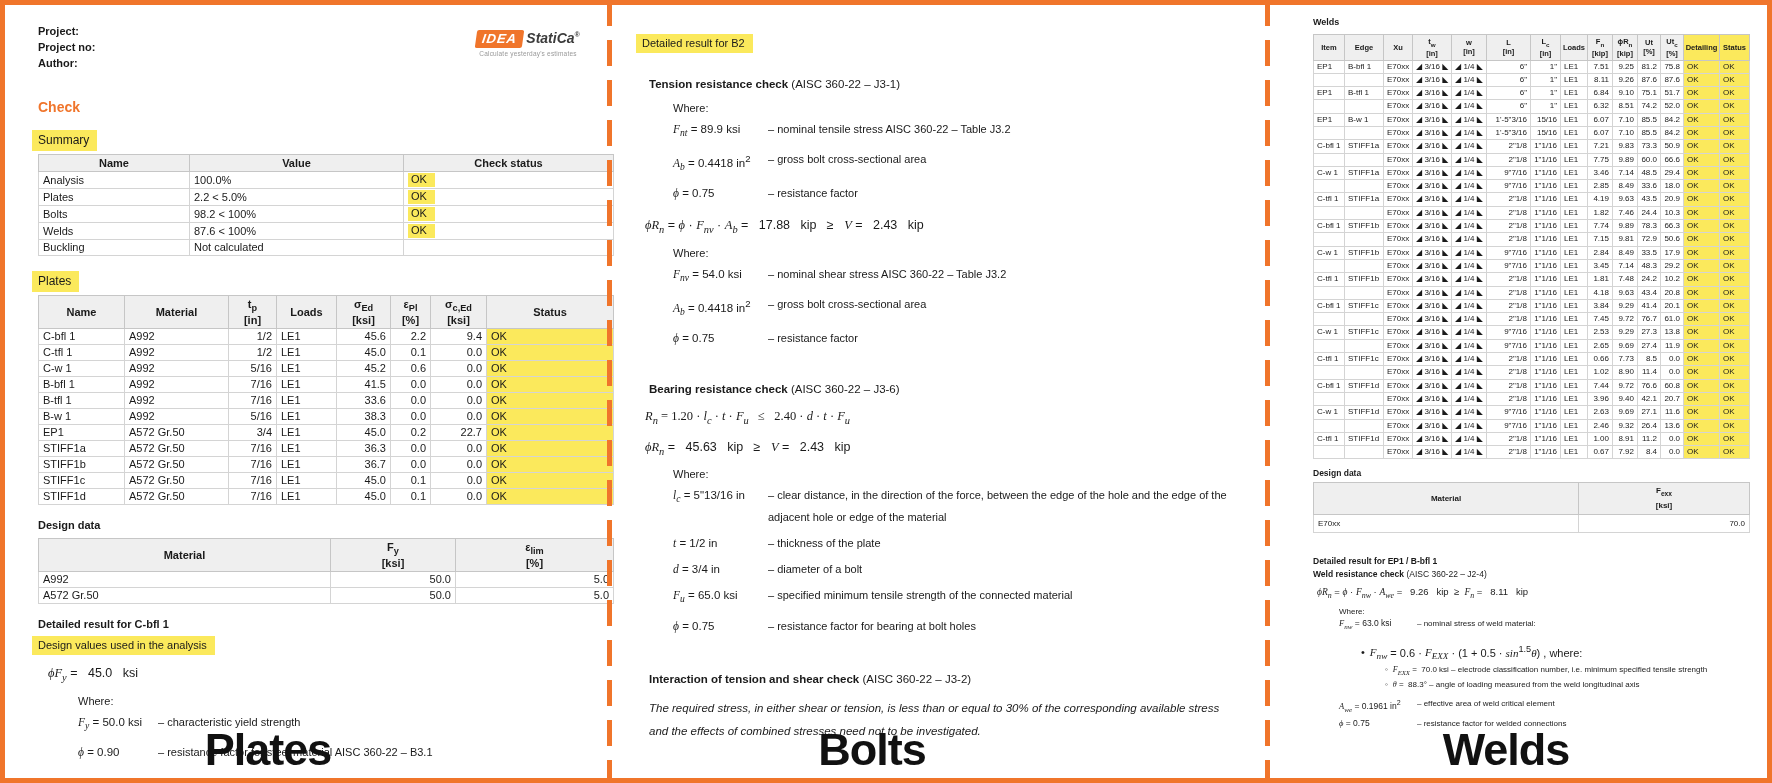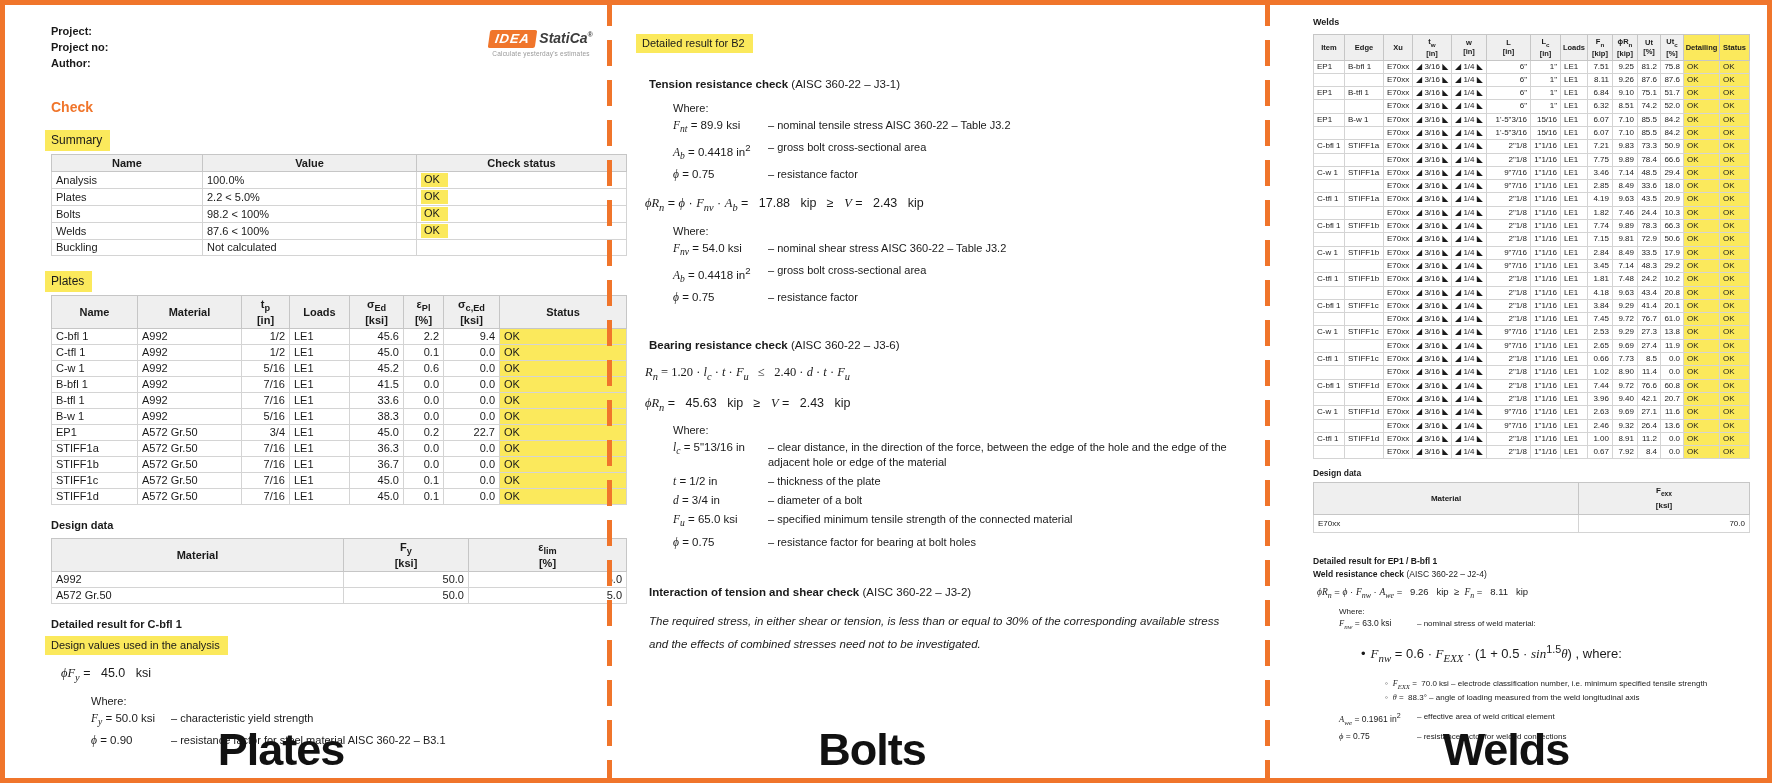--- a/index.html
+++ b/index.html
@@ -10,21 +10,21 @@
   }
   *{box-sizing:border-box;}
   html,body{margin:0;padding:0;}
   body{width:1772px;height:783px;font-family:"Liberation Sans",sans-serif;color:var(--txt);background:#fff;}
   .canvas{position:relative;width:1772px;height:783px;overflow:hidden;background:#fff;}
   .frame{position:absolute;inset:0;border:5px solid var(--accent);pointer-events:none;z-index:50;}
   .divider{position:absolute;top:0;bottom:0;width:5px;background:repeating-linear-gradient(180deg,var(--accent) 0 26px,transparent 26px 40px);z-index:40;}
   #divider-1{left:607px;}
   #divider-2{left:1265px;}
   .panel{position:absolute;top:0;height:783px;}
-  #panel-plates{left:16px;width:600px;}
+  #panel-plates{left:3px;width:600px;}
   #panel-bolts{left:612px;width:650px;}
   #panel-welds{left:1271px;width:496px;}
 
   
   .proj{margin:23px 0 0 35px;font-size:11px;font-weight:bold;line-height:16px;}
   .logo{position:absolute;top:29px;left:460px;width:130px;text-align:center;}
   .logo-row{white-space:nowrap;}
   .logo-idea{display:inline-block;background:var(--accent);color:#fff;font-weight:bold;font-style:italic;font-size:13px;padding:1px 6px 2px 6px;transform:skewX(-8deg);letter-spacing:1px;border-radius:2px;}
   .logo-statica{font-weight:bold;font-style:italic;font-size:14px;color:#3c3c3c;margin-left:3px;}
   .logo-statica sup{font-size:7px;}
@@ -51,21 +51,21 @@
   .tbl-plates th:nth-child(5){width:54px;}
   .tbl-plates th:nth-child(6){width:40px;}
   .tbl-plates th:nth-child(7){width:56px;}
   .tbl-pdesign th:nth-child(1){width:292px;}
   .tbl-pdesign th:nth-child(2){width:125px;}
 
   .formula{margin:14px 0 0 45px;font-size:12.5px;}
   .formula i, .where-row .sym i, .bullet i, .subbullet i{font-family:"Liberation Serif",serif;font-style:italic;}
   .formula.serif{font-family:"Liberation Serif",serif;}
   .where-label{margin:12px 0 0 75px;font-size:11px;}
-  .where-row{display:flex;margin:4px 0 0 75px;font-size:11px;line-height:15px;width:470px;}
+  .where-row{display:flex;margin:4px 0 0 75px;font-size:11px;line-height:22px;width:470px;}
   .where-row .sym{flex:none;width:80px;font-size:11.5px;}
   .where-row .desc{flex:1;}
 
   .big-label{position:absolute;top:724px;left:0;text-align:center;font-size:45px;font-weight:bold;letter-spacing:-1px;color:#111;}
   #panel-plates .big-label{width:530px;}
   #panel-bolts .big-label{width:520px;}
   #panel-welds .big-label{width:470px;}
 
   
   #panel-bolts .det-head{margin:36px 0 0 24px;}
@@ -99,21 +99,21 @@
   .tbl-wdesign{margin-left:42px;width:437px;font-size:8px;}
   .tbl-wdesign td{padding:2px 4px;}
   .tbl-wdesign th:nth-child(1){width:265px;}
   #panel-welds .det-block{margin:22px 0 0 42px;font-size:8.5px;width:430px;}
   #panel-welds .det-title{font-weight:bold;font-size:8.5px;line-height:13px;}
   #panel-welds .sec-title2{font-size:8.5px;line-height:13px;}
   #panel-welds .formula{margin:5px 0 0 4px;font-size:9.5px;}
   #panel-welds .where-label{margin:7px 0 0 26px;font-size:8px;}
   #panel-welds .where-row{margin:2px 0 0 26px;font-size:8px;line-height:11px;width:400px;}
   #panel-welds .where-row .sym{width:78px;font-size:8.5px;}
-  .bullet{margin:10px 0 14px 48px;font-size:13px;line-height:12px;}
+  .bullet{margin:10px 0 2px 48px;font-size:11px;line-height:12px;}
   .bullet::before{content:"•";margin-right:5px;}
   .subbullet{margin:1px 0 0 72px;font-size:8px;line-height:11px;}
   .subbullet::before{content:"◦";margin-right:5px;}
   #panel-welds .gap{height:6px;}
 </style>
 </head>
 <body>
 
 <div class="canvas">
 
@@ -540,21 +540,21 @@
             <td class="a-l"></td>
             <td class="a-l"></td>
             <td class="a-l">E70xx</td>
             <td class="a-l">◢ 3/16 ◣</td>
             <td class="a-l">◢ 1/4 ◣</td>
             <td class="a-r">2"1/8</td>
             <td class="a-r">1"1/16</td>
             <td class="a-l">LE1</td>
             <td class="a-r">7.75</td>
             <td class="a-r">9.89</td>
-            <td class="a-r">78.4</td>
+            <td class="a-r">60.0</td>
             <td class="a-r">66.6</td>
             <td class="a-l hl">OK</td>
             <td class="a-l hl">OK</td>
           </tr>
           <tr>
             <td class="a-l">C-w 1</td>
             <td class="a-l">STIFF1a</td>
             <td class="a-l">E70xx</td>
             <td class="a-l">◢ 3/16 ◣</td>
             <td class="a-l">◢ 1/4 ◣</td>

